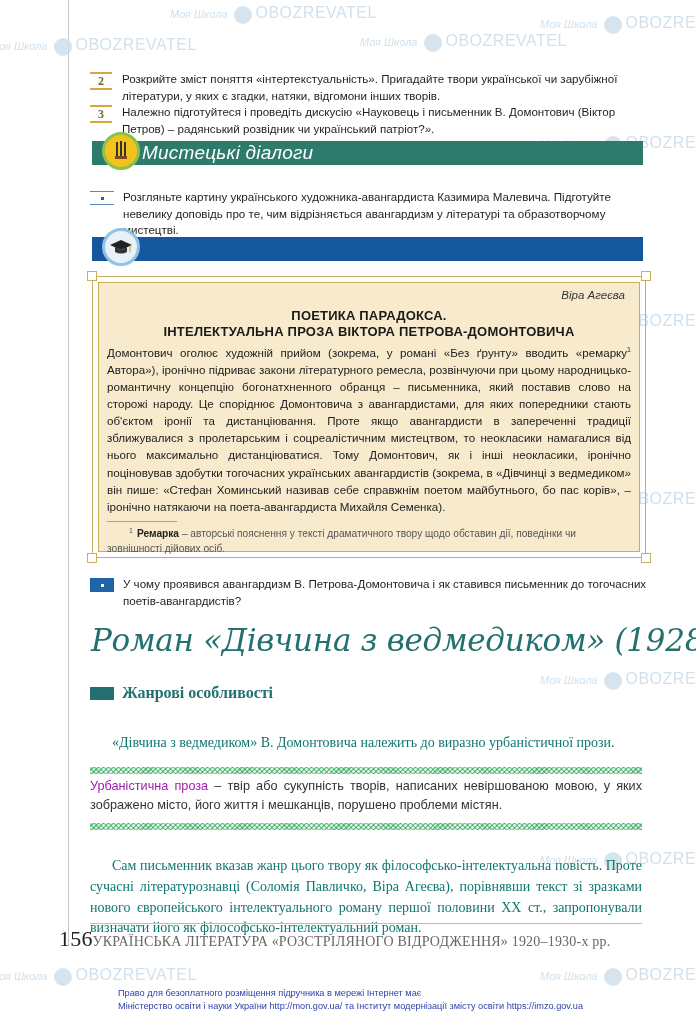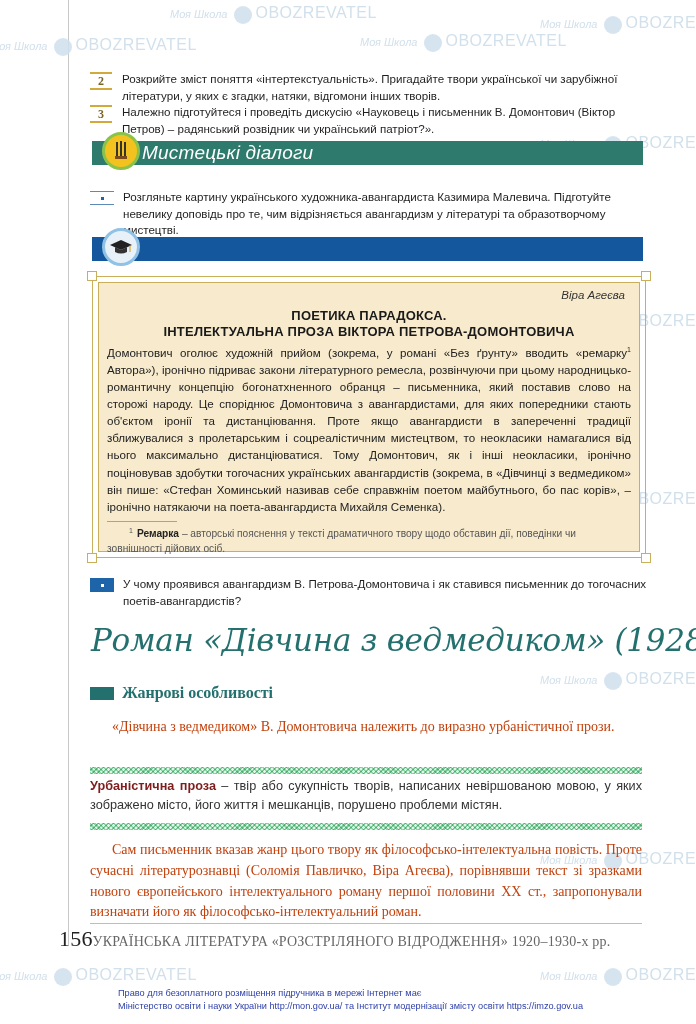--- a/index.html
+++ b/index.html
@@ -63,29 +63,29 @@
 
   
   .main-title {
     position: absolute; left: 91px; top: 622px; font-family: "DejaVu Serif", serif; font-style: italic;
     font-size: 31px; color: #23706e; letter-spacing: -.3px; white-space: nowrap;
   }
   .sub-head { position: absolute; left: 90px; top: 684px; display: flex; align-items: center; }
   .sub-mark { width: 24px; height: 13px; background: #23706e; margin-right: 8px; }
   .sub-text { font-family: "Liberation Serif", serif; font-weight: bold; font-size: 16px; color: #23706e; text-align: center; }
 
-  .para { position: absolute; left: 90px; width: 552px; font-family: "Liberation Serif", serif; font-size: 14px; line-height: 20.8px; text-align: justify; color: #c2410c; }
+  .para { position: absolute; left: 90px; width: 552px; font-family: "Liberation Serif", serif; font-size: 14px; line-height: 20.8px; text-align: justify; color: #0f766e; margin-top: 16px; }
   .para .indent { display: inline-block; width: 22px; }
 
   .hatch { position: absolute; left: 90px; width: 552px; height: 7px;
     background: repeating-linear-gradient(45deg, #8fd3a8 0 1.5px, #e3f5ea 1.5px 3.5px),
                 repeating-linear-gradient(-45deg, #8fd3a8 0 1.5px, transparent 1.5px 3.5px);
     background-blend-mode: multiply; }
   .definition { position: absolute; left: 90px; width: 552px; top: 777px; font-size: 12.7px; line-height: 18.5px; text-align: justify; color: #333; }
-  .definition .term { color: #7f1d1d; font-weight: bold; }
+  .definition .term { color: #a21caf; font-weight: normal; }
 
   .footer-rule { position: absolute; left: 90px; width: 552px; top: 923px; height: 1px; background: #bdbdbd; }
   .footer { position: absolute; left: 59px; top: 926px; font-family: "Liberation Serif", serif; font-size: 14px; white-space: nowrap; color: #666; letter-spacing: .2px; }
   .footer .page-num { color: #222; font-size: 22px; }
 
   .rights { position: absolute; left: 118px; top: 987px; font-size: 9.2px; line-height: 13px; color: #2c3ea8; white-space: nowrap; }
 </style>
 </head>
 <body>
 

